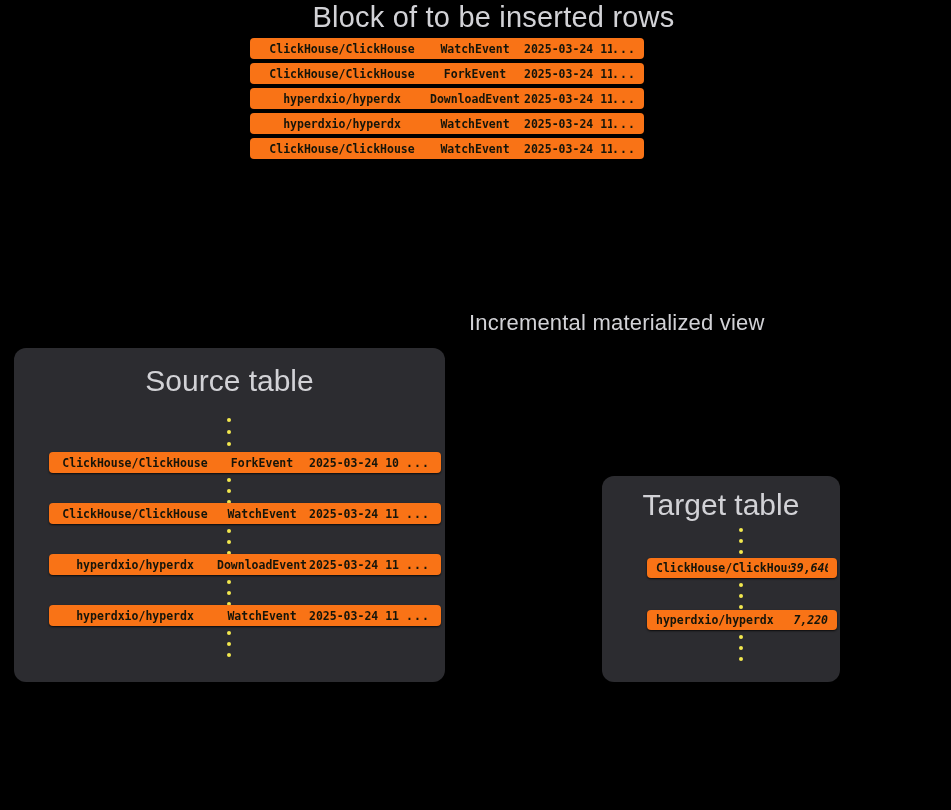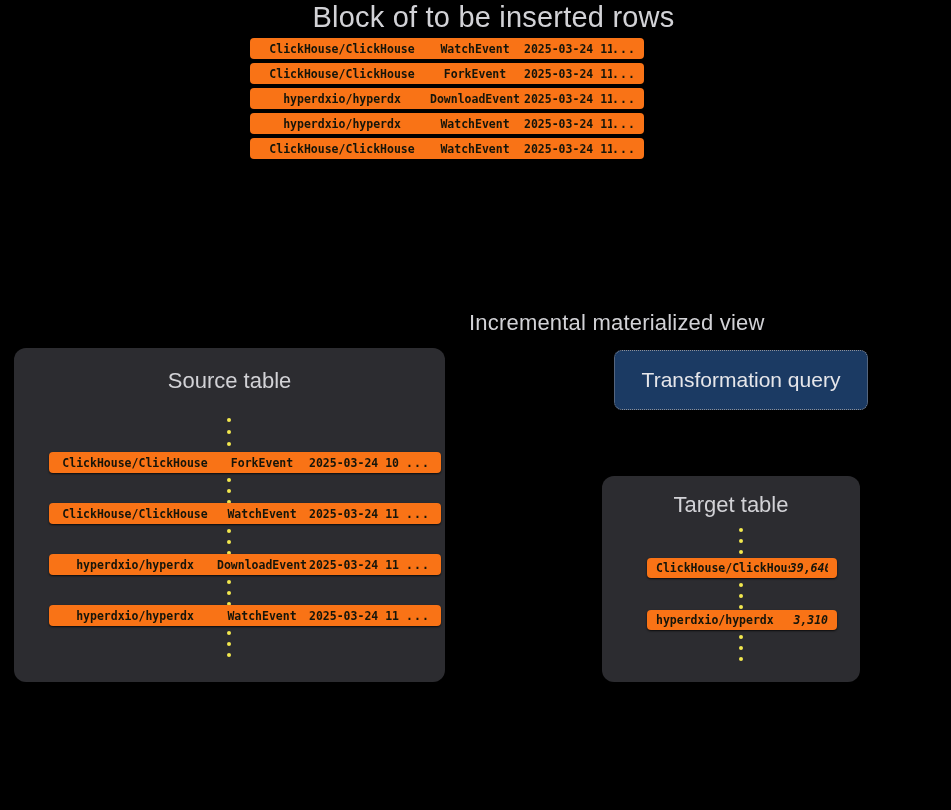--- a/index.html
+++ b/index.html
@@ -41,21 +41,21 @@
     width: 500px;
     font-size: 22px;
     line-height: 32px;
   }
   .panel-title {
     position: absolute;
     left: 0;
     width: 100%;
     text-align: center;
     color: #d2d2d6;
-    font-size: 22px;
+    font-size: 30px;
     line-height: 30px;
     font-family: "Liberation Sans", sans-serif;
     white-space: nowrap;
   }
 
   
   .row {
     position: absolute;
     background: #f97316;
     border-radius: 4px;
@@ -92,21 +92,21 @@
   #block-rows .c-dots  { flex: 1;      text-align: center; letter-spacing: 1px; }
 
   
   .panel {
     position: absolute;
     background: #2c2c30;
     border-radius: 12px;
     box-shadow: 0 2px 6px rgba(0,0,0,0.6);
   }
   #source-panel { left: 14px;  top: 348px; width: 431px; height: 334px; }
-  #target-panel { left: 602px; top: 476px; width: 258px; height: 206px; }
+  #target-panel { left: 602px; top: 476px; width: 238px; height: 206px; }
   #source-panel .panel-title { top: 18px; }
   #target-panel .panel-title { top: 14px; }
 
   
   #source-panel .row {
     left: 35px;
     width: 392px;
     height: 21px;
     font-size: 11.5px;
     padding: 0 6px;
@@ -199,23 +199,20 @@
     <div class="row">
       <span class="cell c-repo">ClickHouse/ClickHouse</span>
       <span class="cell c-event">WatchEvent</span>
       <span class="cell c-ts">2025-03-24 11:35:54</span>
       <span class="cell c-dots">...</span>
     </div>
   </div>
 
   <div class="heading" id="imv-title">Incremental materialized view</div>
 
-  <div id="transform-box">
-    <span>Transformation query</span>
-  </div>
 
   <div class="panel" id="source-panel">
     <div class="panel-title">Source table</div>
 
     <div class="dots" style="left:213px; top:70px; width:4px; height:28px;">
       <span></span>
         <span></span>
         <span></span>
     </div>
 
@@ -287,21 +284,21 @@
     </div>
 
     <div class="dots" style="left:137px; top:107px; width:4px; height:26px;">
       <span></span>
         <span></span>
         <span></span>
     </div>
 
     <div class="row" style="top:134px;">
       <span class="cell c-repo">hyperdxio/hyperdx</span>
-      <span class="cell c-count">3,310</span>
+      <span class="cell c-count">7,220</span>
     </div>
 
     <div class="dots" style="left:137px; top:159px; width:4px; height:26px;">
       <span></span>
         <span></span>
         <span></span>
     </div>
   </div>
 
 </div>

